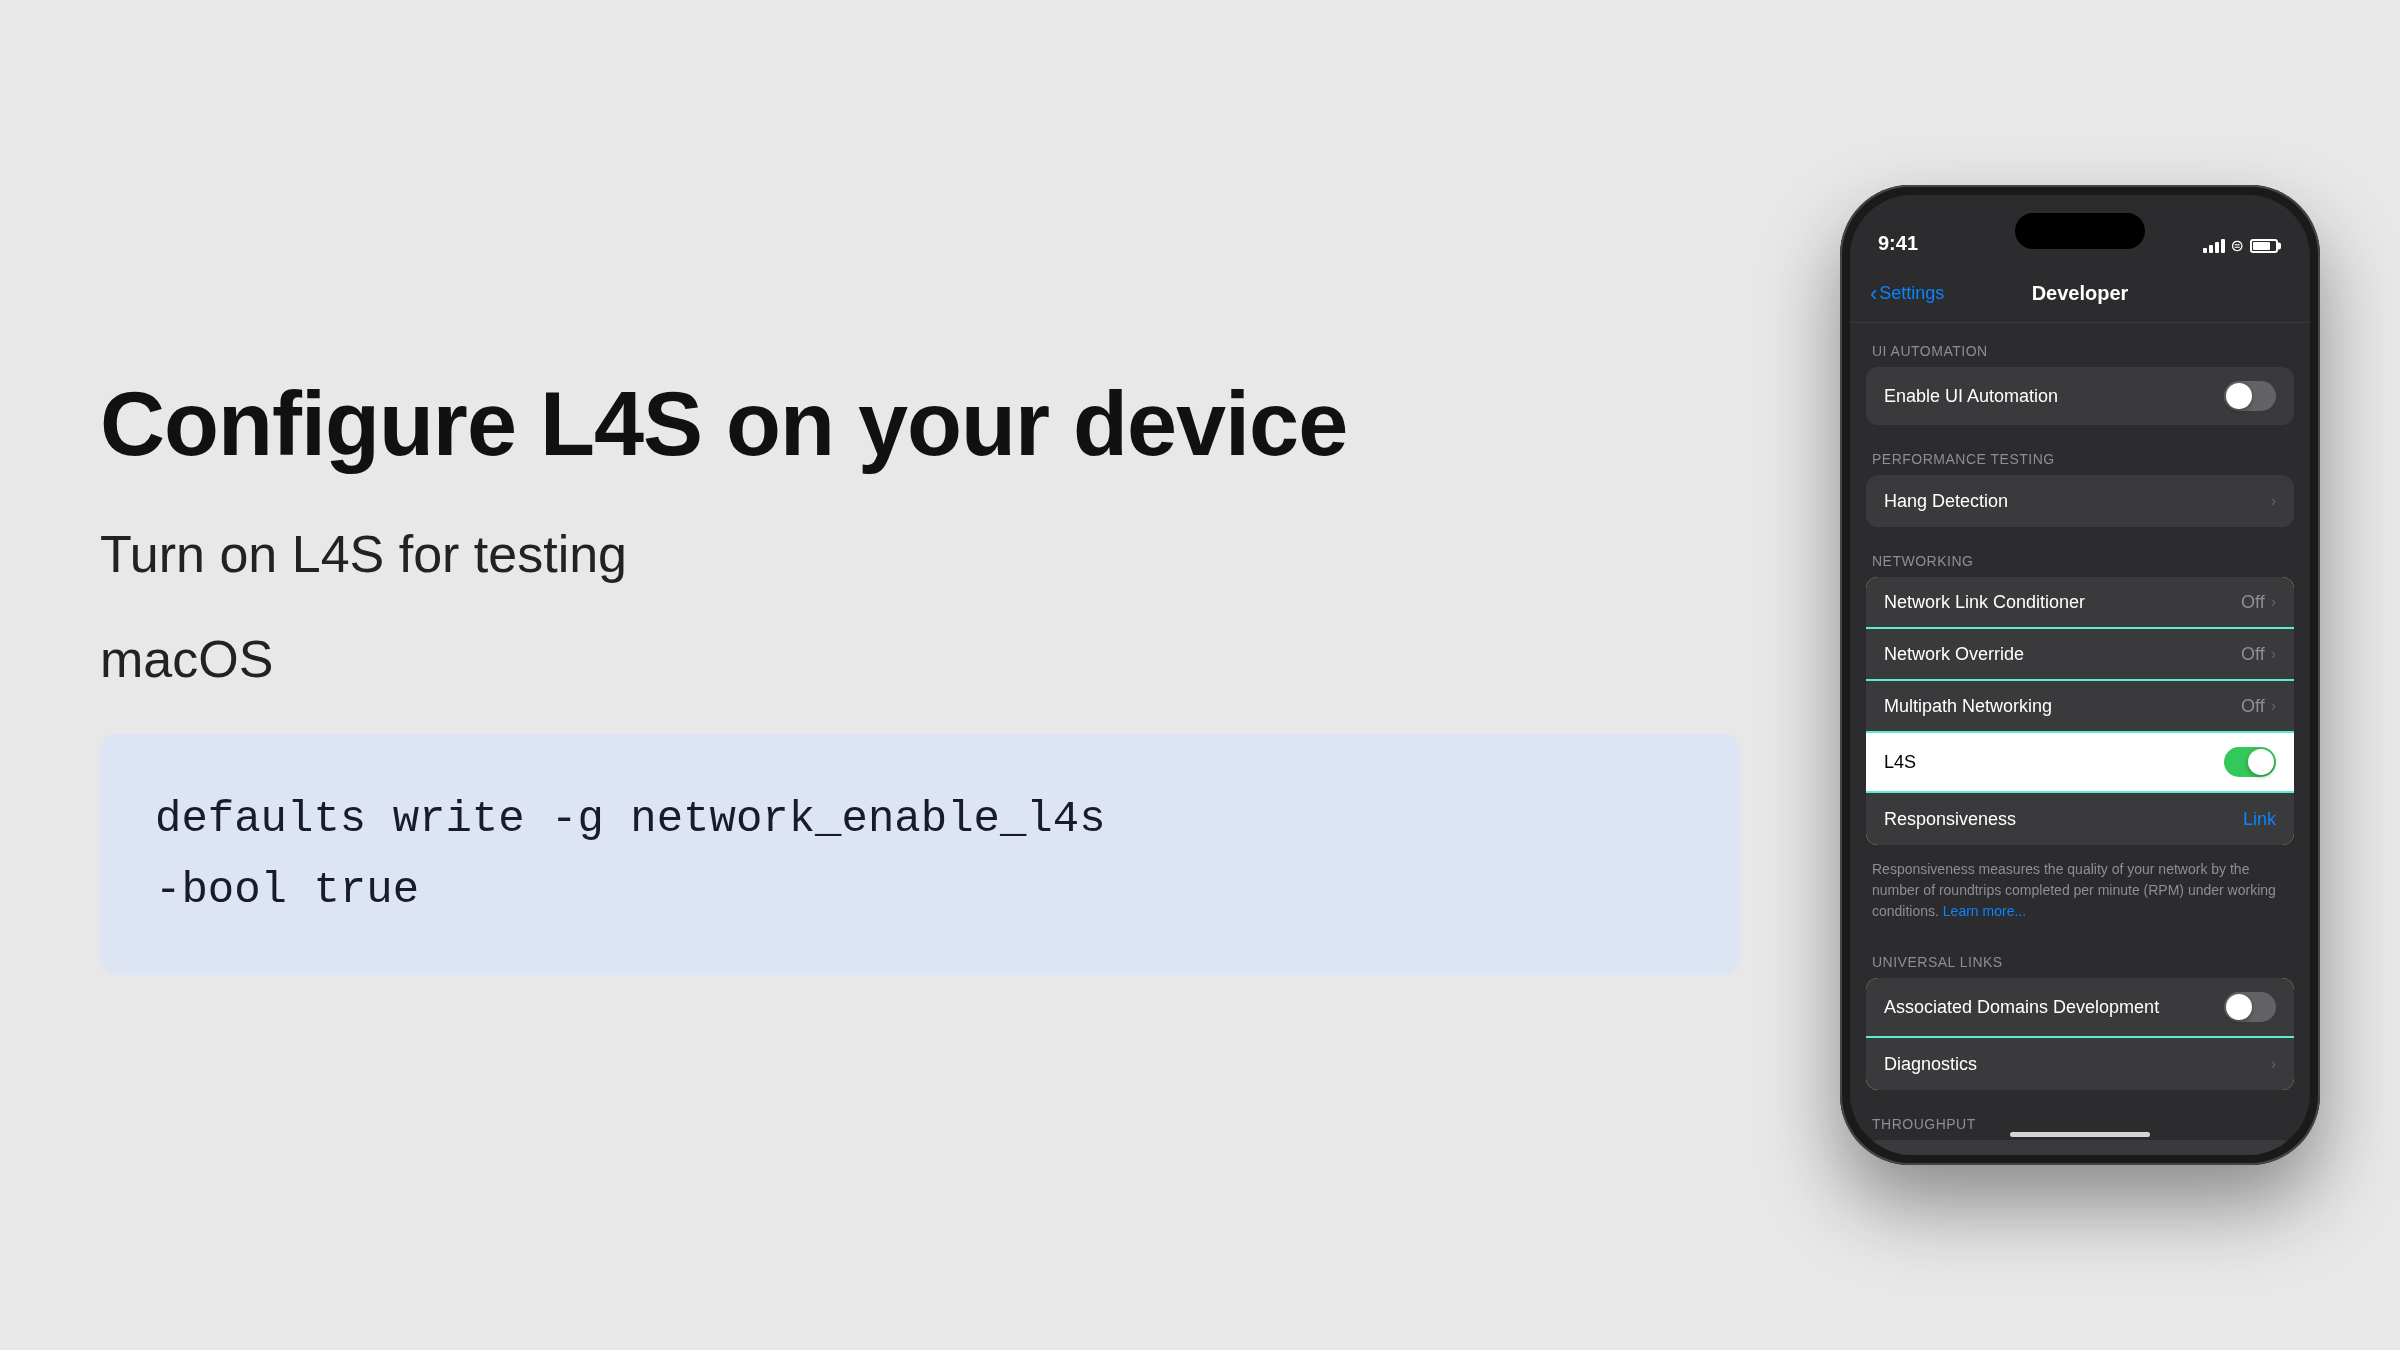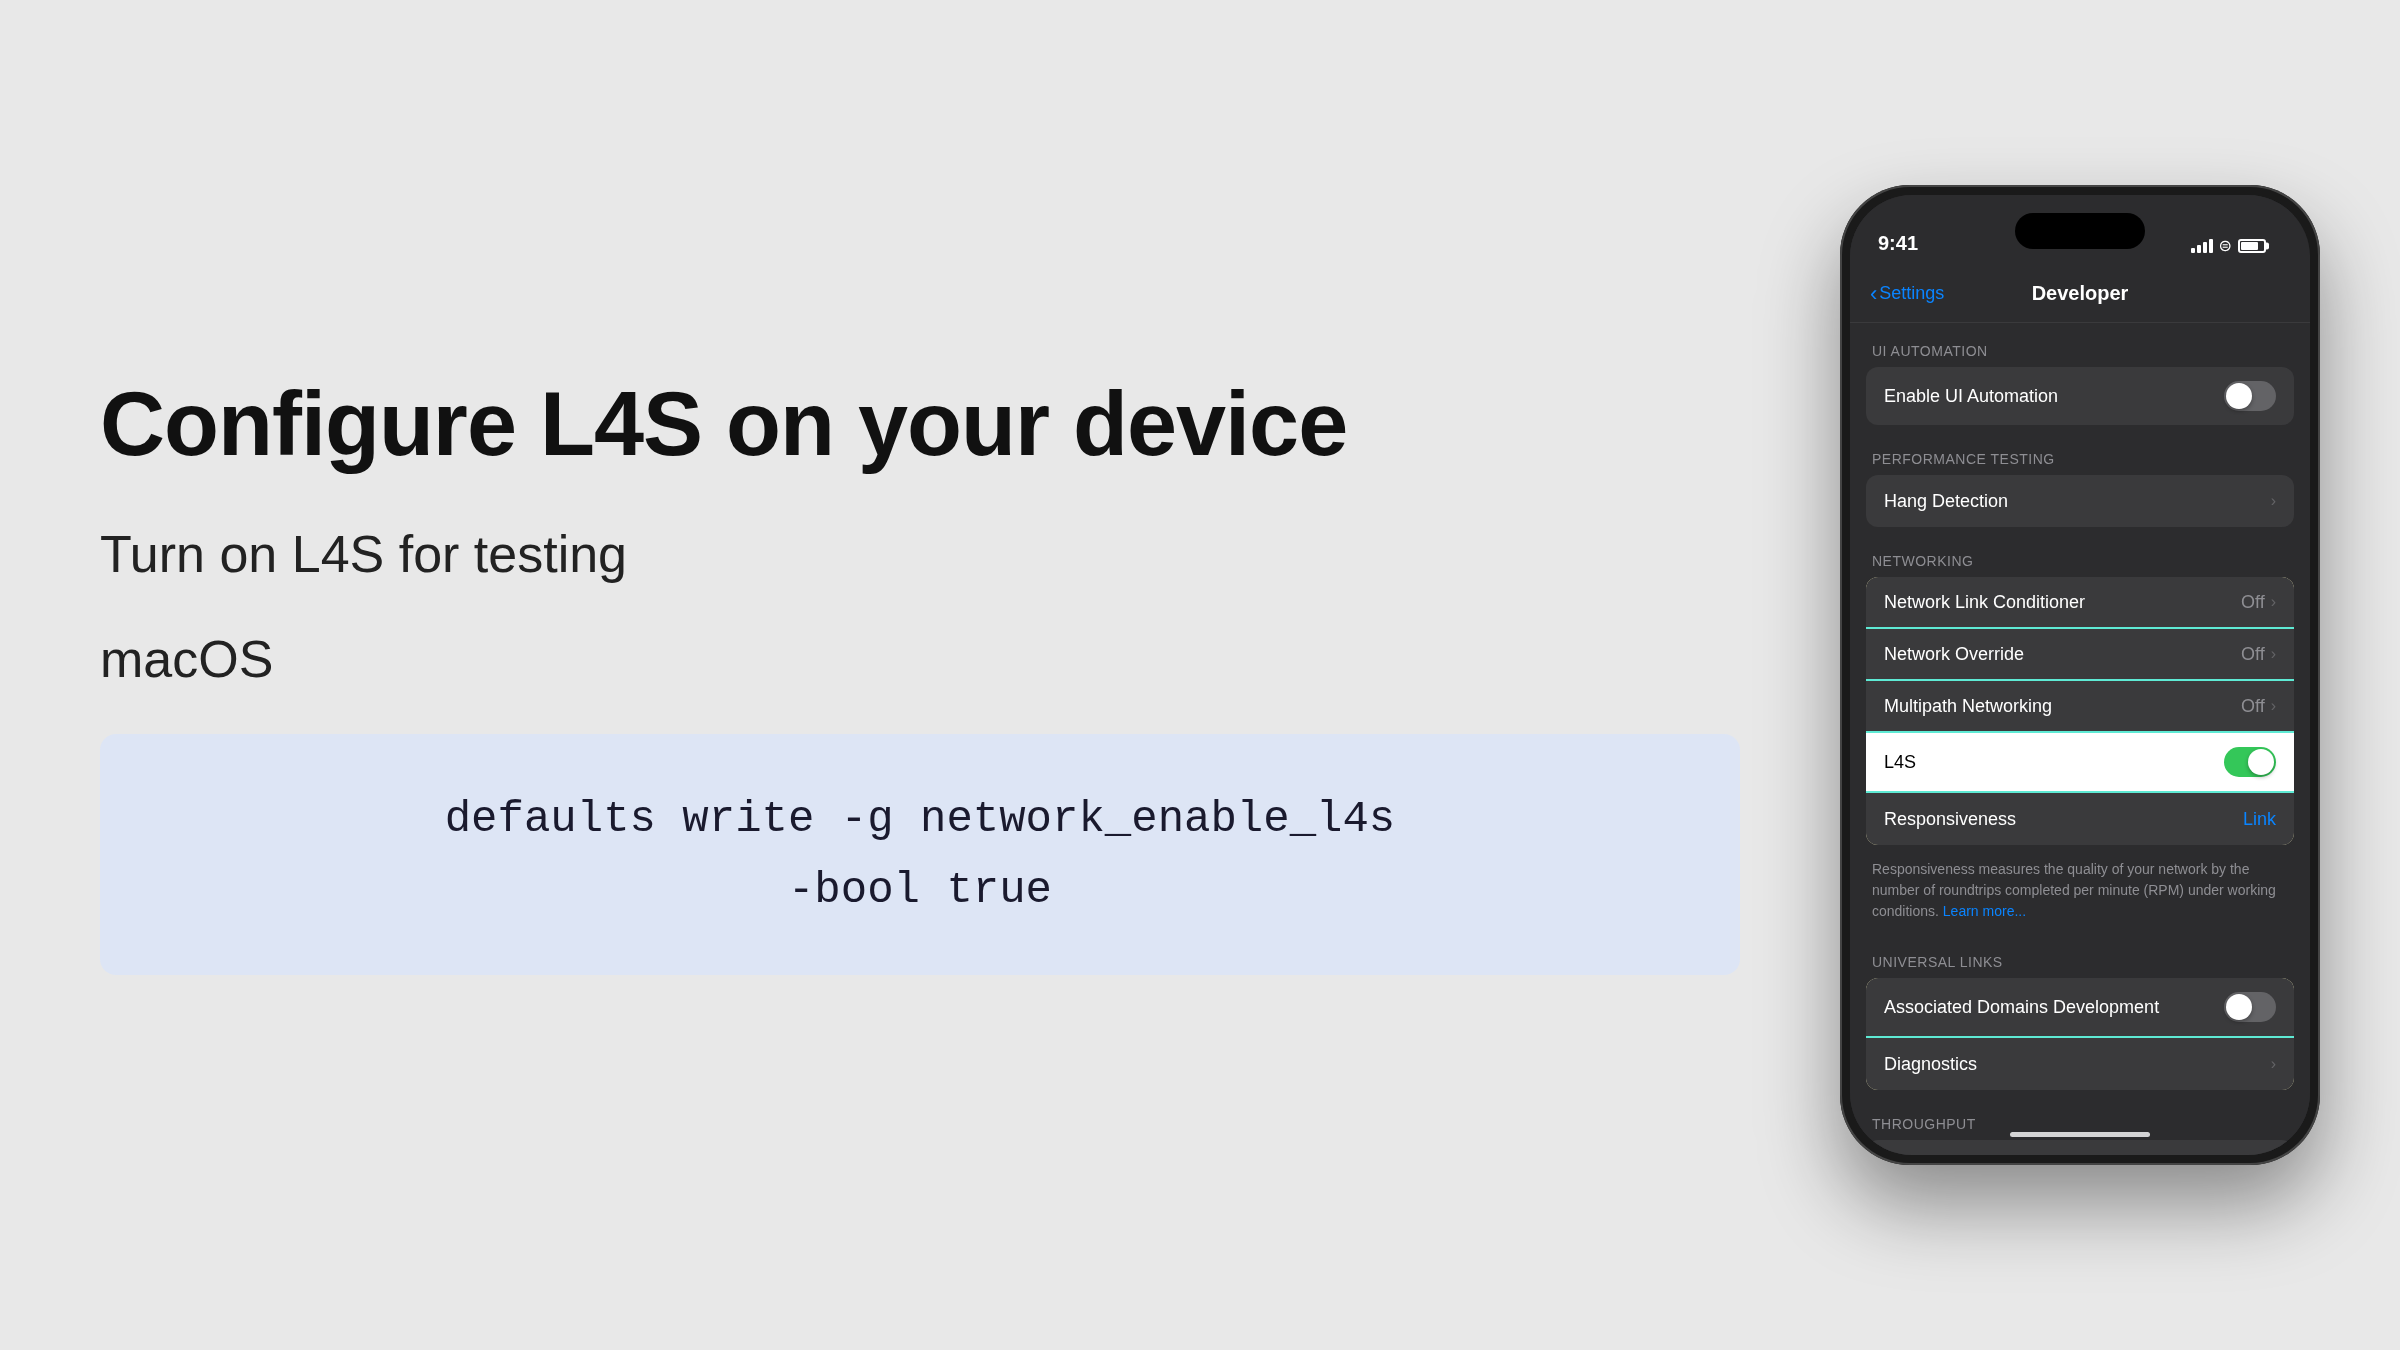--- a/index.html
+++ b/index.html
@@ -46,21 +46,20 @@
       font-size: 52px;
       font-weight: 400;
       color: #222;
     }
 
     .code-block {
       background: #dde5f5;
       border-radius: 16px;
       padding: 50px 55px;
       display: inline-block;
-      text-align: center;
     }
 
     .code-block pre {
       font-family: 'Menlo', 'Monaco', 'Courier New', monospace;
       font-size: 44px;
       color: #1a1a2e;
       line-height: 1.6;
       white-space: pre;
     }
 
@@ -105,21 +104,21 @@
       background: #000;
       border-radius: 20px;
       z-index: 10;
     }
 
     
     .status-bar {
       position: absolute;
       top: 0;
       left: 0;
-      right: 16px;
+      right: 4px;
       height: 70px;
       display: flex;
       align-items: flex-end;
       justify-content: space-between;
       padding: 0 28px 10px;
       z-index: 5;
       background: #2c2c2e;
     }
 
     .status-time {

